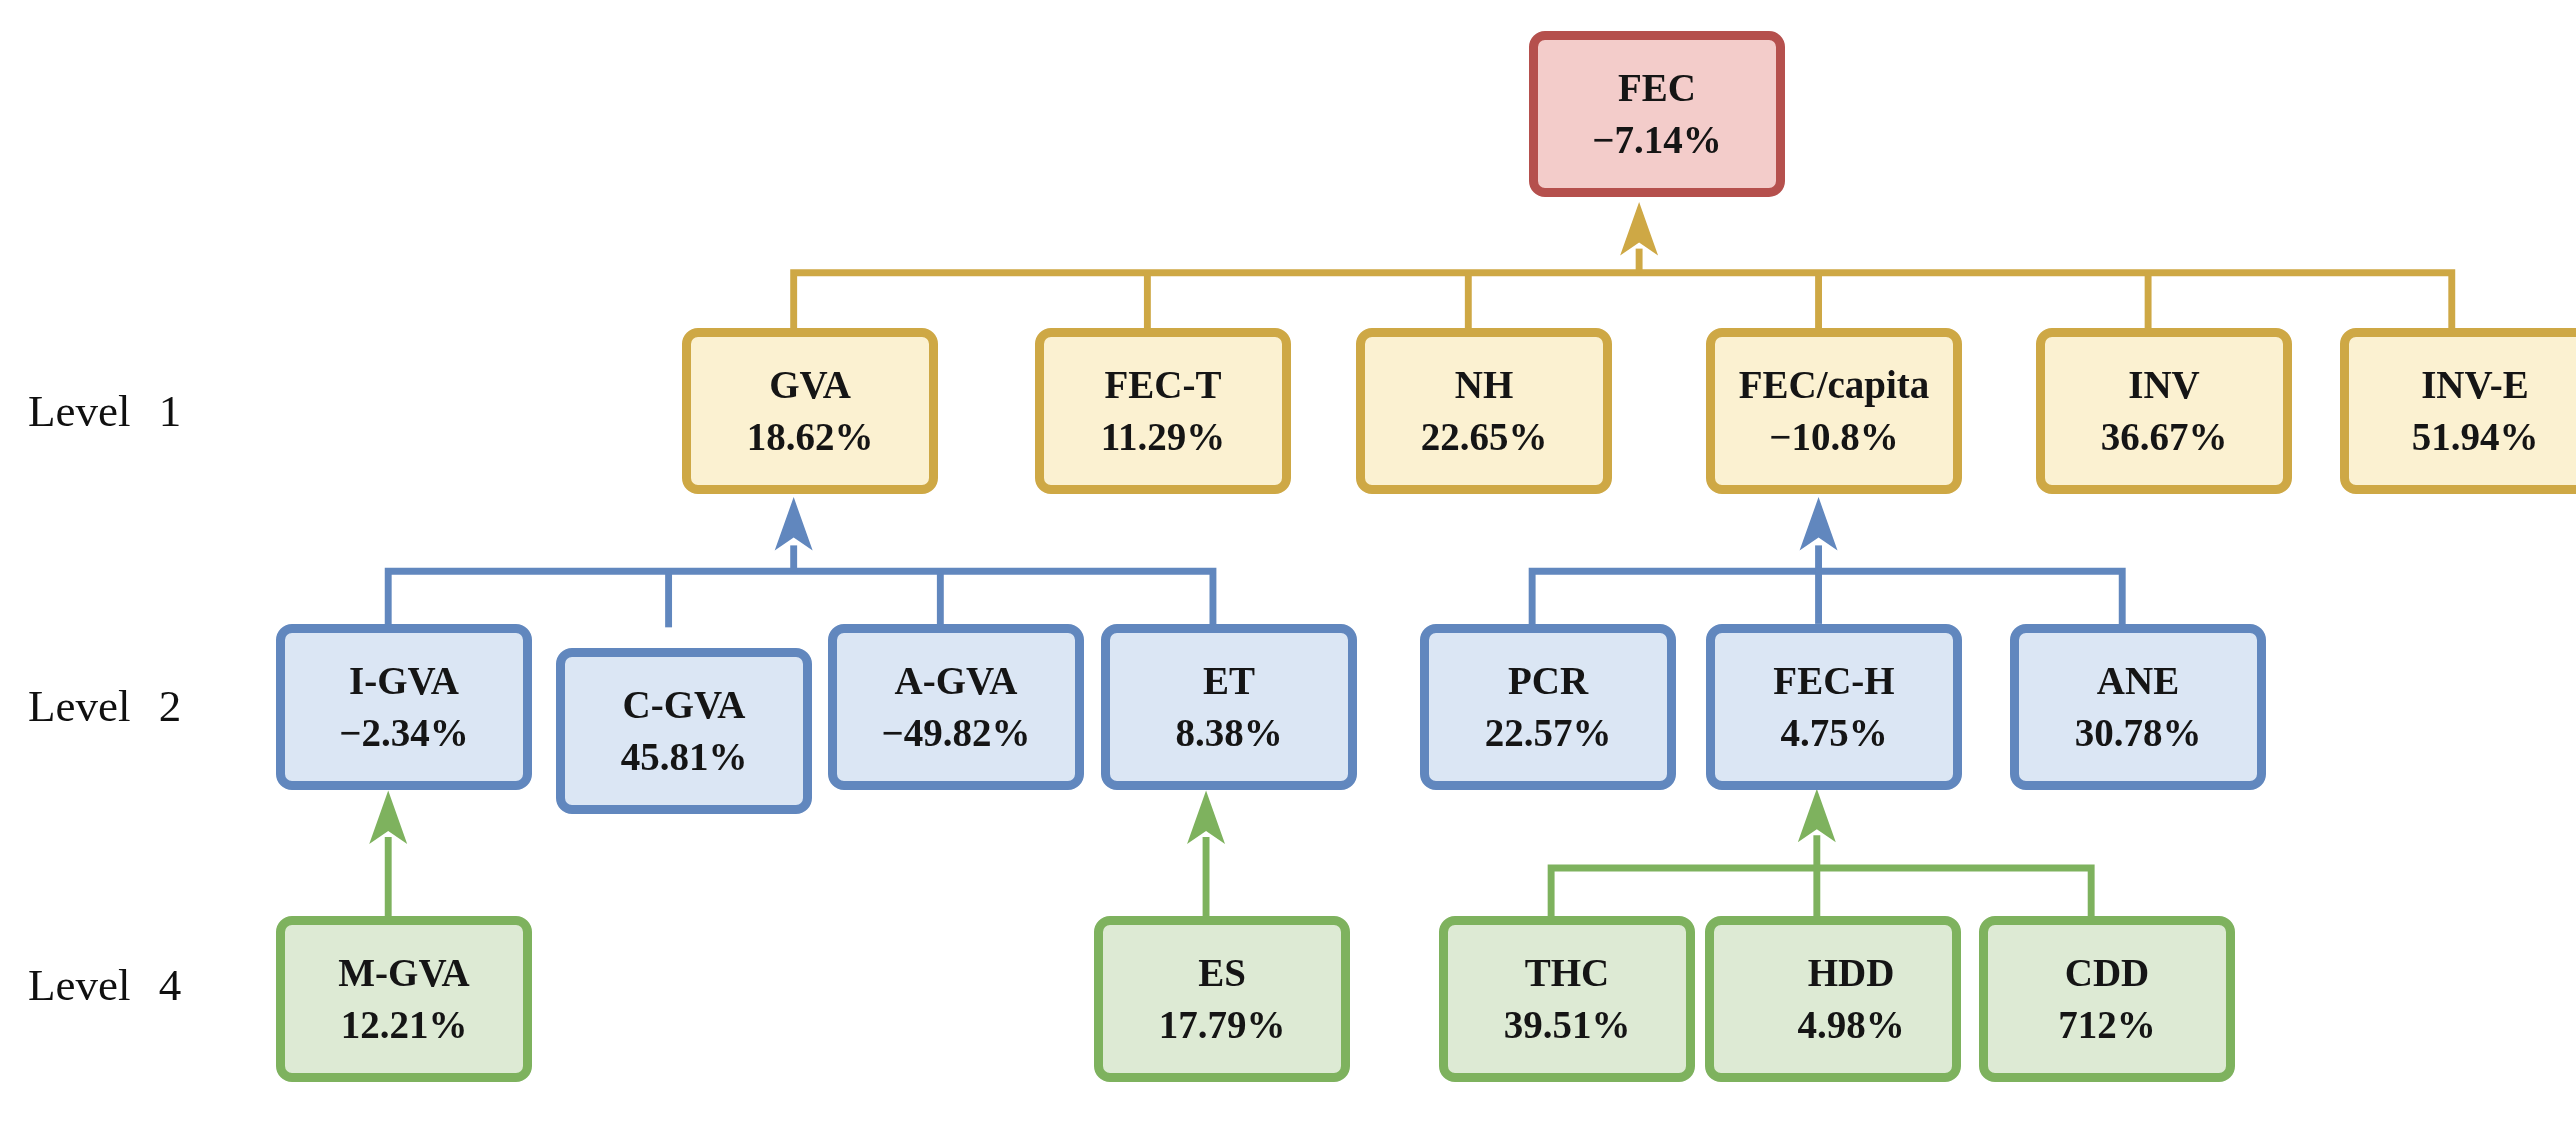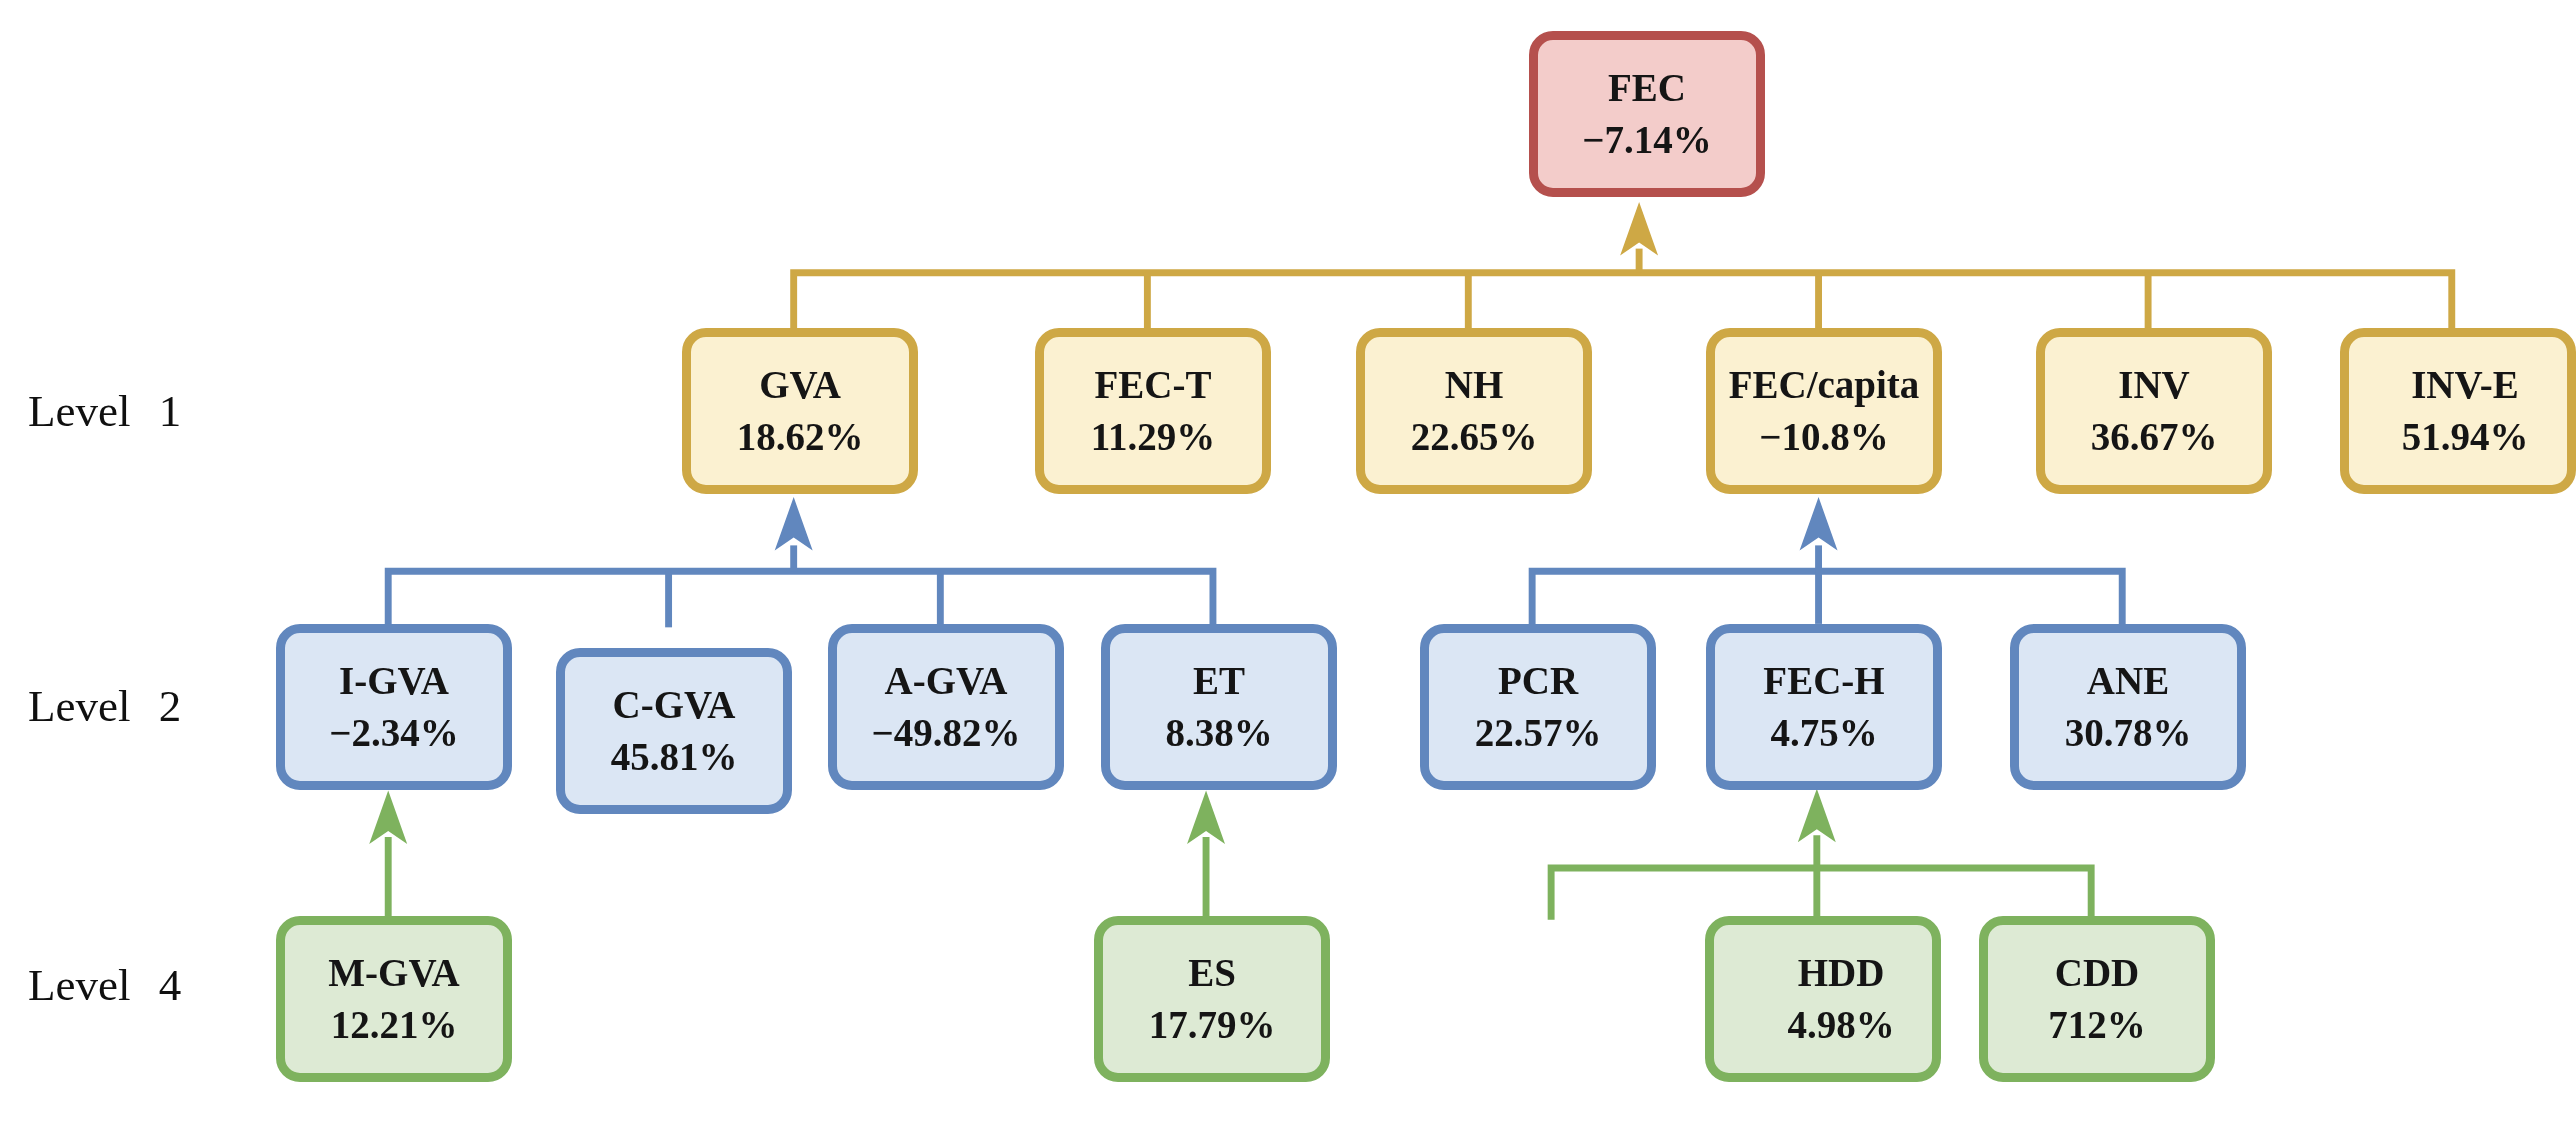--- a/index.html
+++ b/index.html
@@ -6,23 +6,23 @@
   #canvas{
     position:relative;
     width:2576px;height:1127px;
     background:#ffffff;
     font-family:"Liberation Serif","DejaVu Serif",serif;
     overflow:hidden;
   }
   svg.connectors{position:absolute;left:0;top:0;width:2576px;height:1127px;}
   .node{
     position:absolute;
-    width:236px;height:166px;
+    width:256px;height:166px;
     box-sizing:border-box;
-    border-radius:24px;
+    border-radius:16px;
     display:flex;flex-direction:column;
     align-items:center;justify-content:center;
     text-align:center;
   }
   .node .nl,.node .nv{
     font-weight:bold;
     font-size:39px;
     line-height:52px;
     white-space:nowrap;
     color:#151515;
@@ -150,20 +150,24 @@
   </div>
 
   <div class="node l3" style="left:276px;top:916px;">
     <div class="nl">M-GVA</div>
     <div class="nv">12.21%</div>
   </div>
   <div class="node l3" style="left:1094px;top:916px;">
     <div class="nl">ES</div>
     <div class="nv">17.79%</div>
   </div>
+  <div class="node l3" style="left:1439px;top:916px;">
+    <div class="nl">THC</div>
+    <div class="nv">39.51%</div>
+  </div>
   <div class="node l3" style="left:1705px;top:916px;padding-left:36px;">
     <div class="nl">HDD</div>
     <div class="nv">4.98%</div>
   </div>
   <div class="node l3" style="left:1979px;top:916px;">
     <div class="nl">CDD</div>
     <div class="nv">712%</div>
   </div>
 
 </div>

